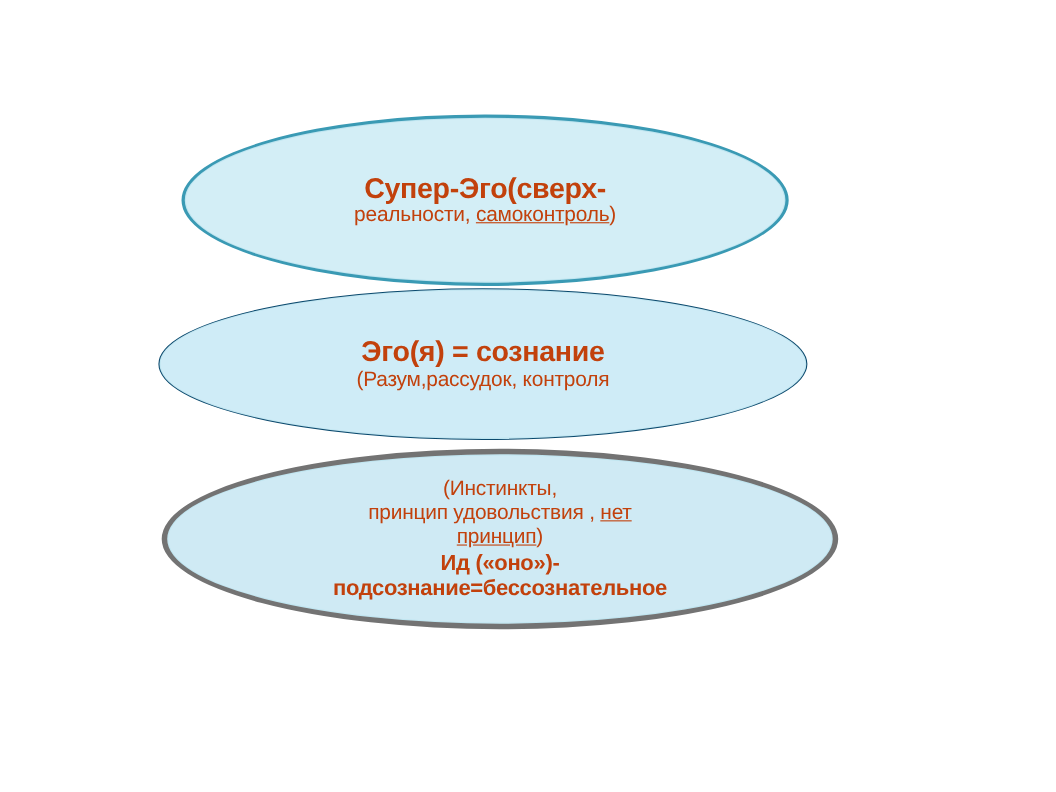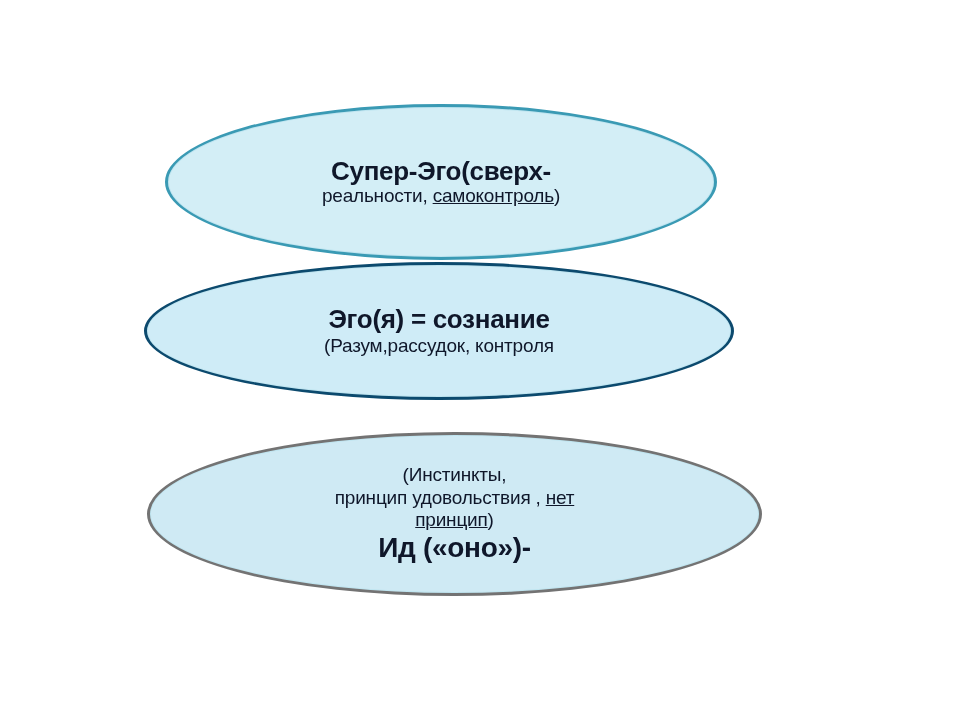--- a/index.html
+++ b/index.html
@@ -23,73 +23,73 @@
 
   .ellipse {
     position: absolute;
     box-sizing: border-box;
     border-radius: 50%;
     display: flex;
     flex-direction: column;
     align-items: center;
     justify-content: center;
     text-align: center;
-    color: #0f172a;
+    color: #c2410c;
   }
 
   
   .ellipse-super {
     left: 165px;
     top: 104px;
     width: 552px;
     height: 156px;
     background: #d3eef6;
     border: 3px solid #3a9ab4;
     box-shadow: inset 0 0 0 1px #bfe5f0;
   }
 
   
   .ellipse-ego {
     left: 144px;
     top: 262px;
     width: 590px;
     height: 138px;
     background: #cfecf7;
-    border: 3px solid #0c4a6e;
+    border: 1px solid #0c4a6e;
     box-shadow: inset 0 0 0 1px #bfe5f0;
   }
 
   
   .ellipse-id {
     left: 147px;
-    top: 432px;
+    top: 408px;
     width: 615px;
     height: 164px;
     background: #cfeaf4;
-    border: 3px solid #737373;
+    border: 5px solid #737373;
     box-shadow: inset 0 0 0 1px #bfe5f0;
   }
 
   .title-line {
     font-weight: bold;
     font-size: 26px;
     line-height: 1.08;
     letter-spacing: -0.3px;
   }
   .title-line.small-gap { margin-bottom: 2px; }
 
   .sub-line {
     font-size: 19px;
     line-height: 1.18;
     letter-spacing: -0.2px;
   }
 
   .bold-line {
     font-weight: bold;
-    font-size: 28px;
+    font-size: 20px;
     line-height: 1.14;
     letter-spacing: -0.3px;
   }
 
   .u { text-decoration: underline; }
 
   .text-block {
     width: 92%;
     display: flex;
     flex-direction: column;
@@ -116,16 +116,17 @@
       <div class="sub-line tight">(Разум,рассудок, контроля</div>
     </div>
   </div>
 
   <div class="ellipse ellipse-id">
     <div class="text-block">
       <div class="sub-line tight">(Инстинкты,</div>
       <div class="sub-line tight"><span>принцип удовольствия ,   </span><span class="u">нет</span></div>
       <div class="sub-line tight"><span class="u">принцип</span><span>)</span></div>
       <div class="bold-line tight">Ид («оно»)-</div>
+      <div class="bold-line tight">подсознание=бессознательное</div>
     </div>
   </div>
 
 </div>
 
 </body></html>

